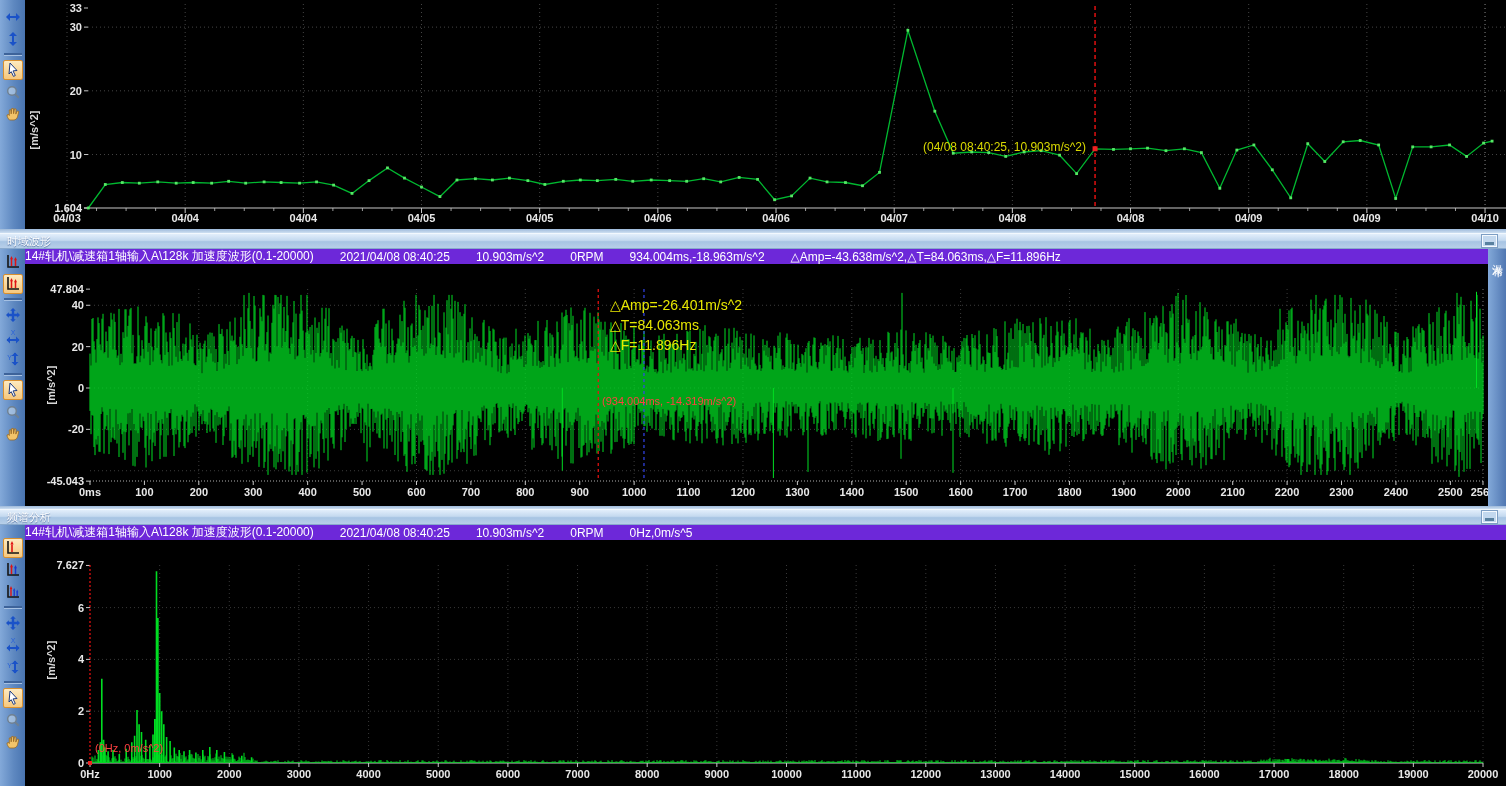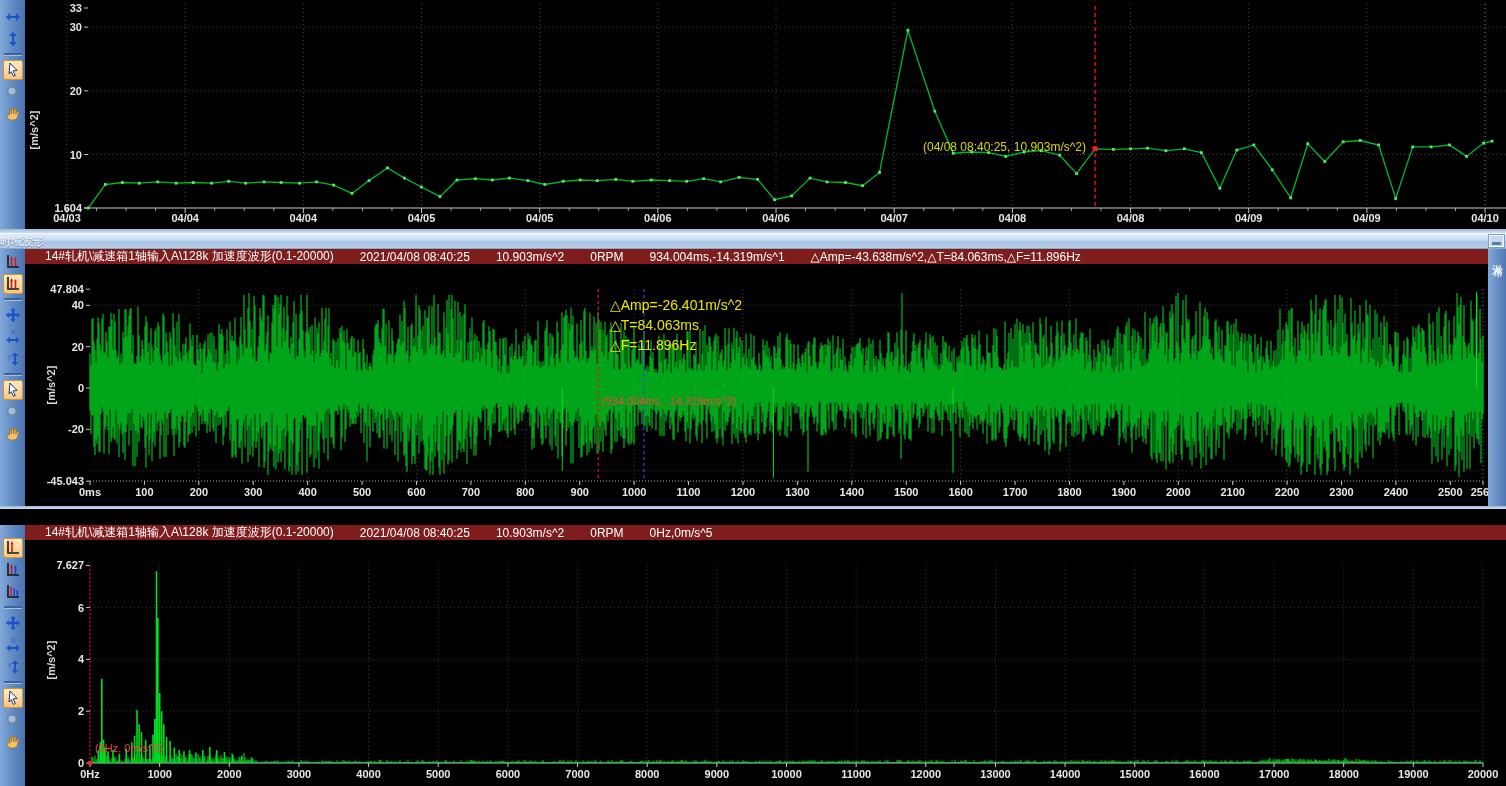--- a/index.html
+++ b/index.html
@@ -8,36 +8,36 @@
   .panel{position:absolute;left:0;width:1506px;background:#000;}
   #panel-top{top:0;height:229px;}
   #panel-mid{top:233px;height:273px;}
   #panel-bot{top:509px;height:277px;}
   .hsep{position:absolute;left:0;width:1506px;background:linear-gradient(#9db9da,#cfe0f2);}
   #hsep1{top:229px;height:4px;}
   #hsep2{top:506px;height:3px;}
   .titlebar{position:absolute;left:0;top:0;width:1506px;height:16px;box-sizing:border-box;
     background:linear-gradient(#e2eefb,#c4d9ef 45%,#a7c4e3 55%,#b7cfe9);
     border-top:1px solid #f2f8fe;border-bottom:1px solid #88a9cc;
-    color:#fff;font-size:11px;display:flex;align-items:center;padding:0 0;
+    color:#fff;font-size:11px;display:flex;align-items:center;padding:0 7px;
     text-shadow:0 1px 1px rgba(70,100,150,.9);}
   .collapse-btn{margin-left:auto;margin-right:2px;width:13px;height:10px;position:relative;
     background:#c3d8ee;border:1px solid #f4f9fe;outline:1px solid #7d9ec4;}
   .collapse-btn::after{content:"";position:absolute;left:2px;right:2px;bottom:1px;height:3px;background:#58809f;}
   .vtoolbar{position:absolute;left:0;width:25px;box-sizing:border-box;
     background:linear-gradient(to right,#83a9d9,#5e88c0 55%,#4974b0);
     display:flex;flex-direction:column;align-items:center;}
   #tb-top{top:0;height:229px;padding-top:6px;}
   #tb-mid{top:16px;height:257px;padding-top:2px;}
   #tb-bot{top:16px;height:261px;padding-top:12px;}
   .icon{width:20px;height:20px;margin:1px 0;display:flex;align-items:center;justify-content:center;border-radius:2px;}
   .icon.sel{background:linear-gradient(#fdeac0,#f6c87e);border:1px solid #d89030;box-sizing:border-box;}
   .tsep{width:18px;height:2px;margin:3px 0;background:#3d639a;border-bottom:1px solid #a5c0e2;}
-  .hdr{position:absolute;left:25px;top:16px;height:15px;background:#7f1d1d;color:#fff;font-size:12px;
-    display:flex;align-items:center;gap:26px;white-space:nowrap;overflow:hidden;padding-left:20px;}
+  .hdr{position:absolute;left:25px;top:16px;height:15px;background:#6d28d9;color:#fff;font-size:12px;
+    display:flex;align-items:center;gap:26px;white-space:nowrap;overflow:hidden;padding-left:0;}
   #hdr-mid{right:18px;}
   #hdr-bot{right:0;}
   .chart-svg{position:absolute;display:block;background:#000;}
   #trend-svg{left:25px;top:0;}
   #wave-svg{left:25px;top:31px;}
   #spec-svg{left:25px;top:31px;}
   .side-strip{position:absolute;right:0;top:16px;bottom:0;width:18px;
     background:linear-gradient(to right,#83a9d9,#5077b2);
     display:flex;justify-content:center;padding-top:6px;box-sizing:border-box;color:#fff;font-size:11px;}
   .side-strip span{writing-mode:vertical-rl;letter-spacing:3px;}
@@ -325,21 +325,21 @@
         <svg width="16" height="16" viewBox="0 0 16 16">
           <path d="M4.5 14C3.2 12.8 2 10.8 2 9l1.6-.5.7 1V4l1.5-.3.4 4.2.5-5.4 1.6-.1.3 5.3.9-4.9 1.6.3-.3 5 1.6-3.2 1.4.6-1.3 5.3c-.5 2-2 3.2-4.2 3.2z" fill="#f2c46a" stroke="#9c6a20" stroke-width=".8"></path>
         </svg>
       </div>
     </div>
   <div class="hdr" id="hdr-mid">
     <span>14#轧机\减速箱1轴输入A\128k 加速度波形(0.1-20000)</span>
     <span>2021/04/08 08:40:25</span>
     <span>10.903m/s^2</span>
     <span>0RPM</span>
-    <span>934.004ms,-14.319m/s^1</span>
+    <span>934.004ms,-18.963m/s^2</span>
     <span>△Amp=-43.638m/s^2,△T=84.063ms,△F=11.896Hz</span>
   </div>
   <svg class="chart-svg" id="wave-svg" width="1463" height="242" viewBox="0 0 1463 242">
       <line x1="65" y1="41.28" x2="1458" y2="41.28" stroke="#3c3c3c" stroke-dasharray="1 3"></line>
       <line x1="65" y1="82.64" x2="1458" y2="82.64" stroke="#3c3c3c" stroke-dasharray="1 3"></line>
       <line x1="65" y1="124" x2="1458" y2="124" stroke="#3c3c3c" stroke-dasharray="1 3"></line>
       <line x1="65" y1="165.36" x2="1458" y2="165.36" stroke="#3c3c3c" stroke-dasharray="1 3"></line>
       <line x1="65" y1="206.72" x2="1458" y2="206.72" stroke="#3c3c3c" stroke-dasharray="1 3"></line>
       <line x1="173.82799999999997" y1="25" x2="173.82799999999997" y2="217" stroke="#3c3c3c" stroke-dasharray="1 3"></line>
       <line x1="282.65599999999995" y1="25" x2="282.65599999999995" y2="217" stroke="#3c3c3c" stroke-dasharray="1 3"></line>
@@ -431,20 +431,24 @@
       <text x="577" y="141" class="redlbl">(934.004ms, -14.319m/s^2)</text>
     </svg>
   <div class="side-strip">
     <span>瀑布</span>
   </div>
 </div>
 
 <div class="hsep" id="hsep2"></div>
 
 <div class="panel" id="panel-bot">
+  <div class="titlebar">
+    <span>频谱分析</span>
+    <span class="collapse-btn"></span>
+  </div>
   <div class="vtoolbar" id="tb-bot">
       <div class="icon sel">
         <svg width="16" height="16" viewBox="0 0 16 16">
           <path d="M3 1v12h11" fill="none" stroke="#151515" stroke-width="1.6"></path>
           <path d="M7 12V4.5" stroke="#e01212" stroke-width="1.6"></path>
           <path d="M7 1L5.4 4.6h3.2z" fill="#e01212"></path>
         </svg>
       </div>
       <div class="icon">
         <svg width="16" height="16" viewBox="0 0 16 16">

